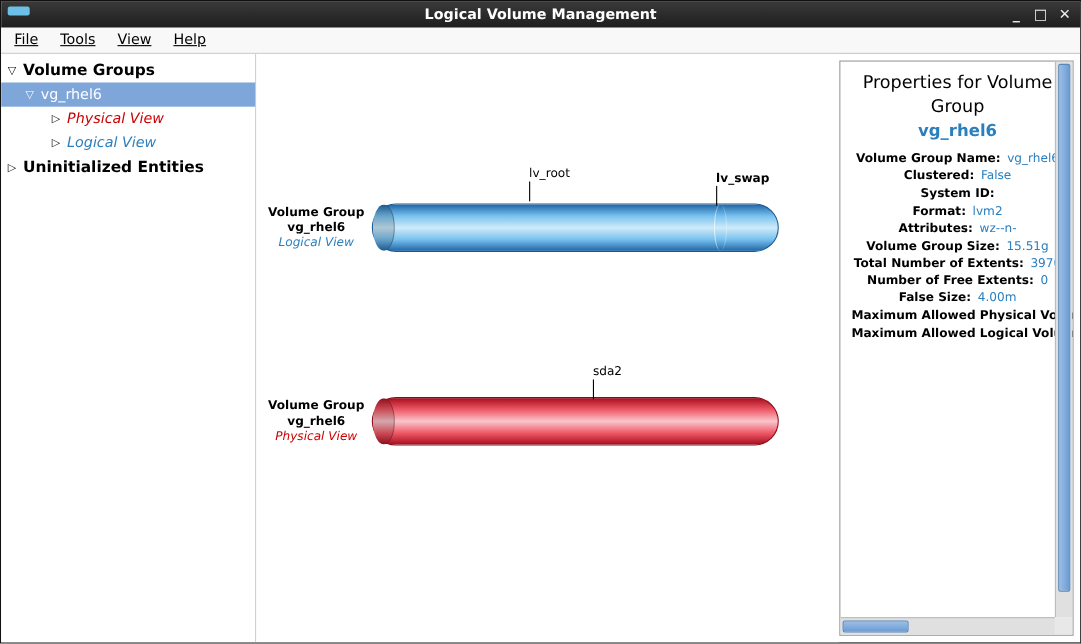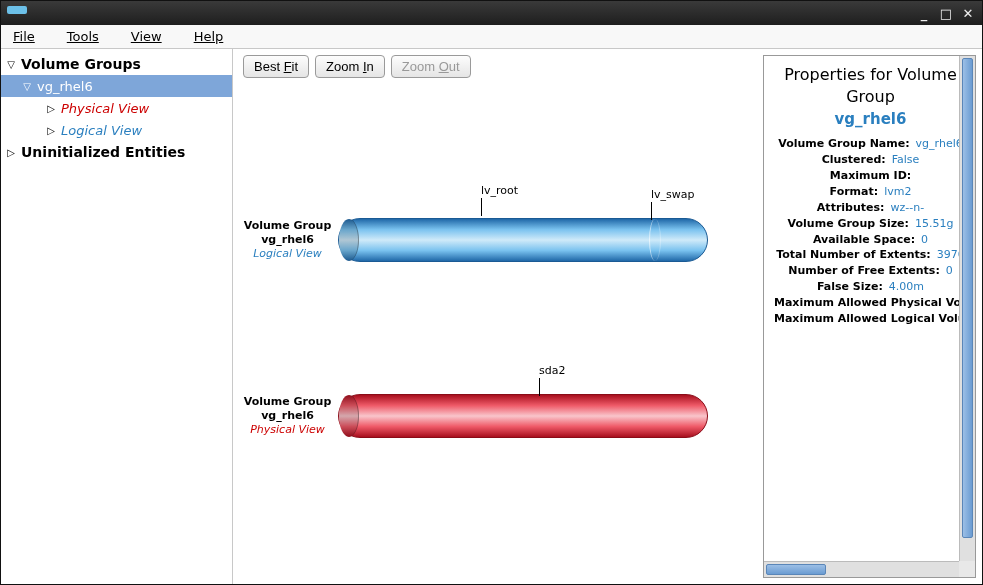--- a/index.html
+++ b/index.html
@@ -55,21 +55,21 @@
     cursor: pointer;
   }
   
   .menubar {
     height: 24px;
     background: #f8f8f8;
     border-bottom: 1px solid #c8c8c8;
     display: flex;
     align-items: center;
     padding: 0 6px;
-    gap: 20px;
+    gap: 8px;
   }
   .menubar .menuitem {
     padding: 2px 6px;
     font-size: 13px;
     cursor: pointer;
   }
   .menubar .menuitem .u { text-decoration: underline; }
   
   .content {
     display: flex;
@@ -281,20 +281,21 @@
     width: 16px;
     height: 16px;
     background: #e8e8e8;
   }
 </style>
 </head>
 <body>
 
 <div class="titlebar">
   <div class="win-icon"></div>
+  <span>Logical Volume Management</span>
   <div class="win-controls">
     <span>_</span>
     <span>□</span>
     <span>✕</span>
   </div>
 </div>
 
 <div class="menubar">
   <div class="menuitem"><span class="u">File</span></div>
   <div class="menuitem"><span class="u">Tools</span></div>
@@ -321,44 +322,39 @@
       <span class="expander">▷</span>
       <span class="blue">Logical View</span>
     </div>
     <div class="tree-row bold">
       <span class="expander">▷</span>
       <span>Uninitialized Entities</span>
     </div>
   </div>
 
   <div class="center">
-    <div class="toolbar">
-      <button class="btn"><span>Best </span><span class="u">F</span><span>it</span></button>
-      <button class="btn"><span>Zoom </span><span class="u">I</span><span>n</span></button>
-      <button class="btn disabled"><span>Zoom </span><span class="u">O</span><span>ut</span></button>
-    </div>
 
     <div class="diagram">
 
       <div class="vg-block" style="top:130px; left:0;">
         <div class="vg-label">
           <div class="title">Volume Group</div>
           <div class="name">vg_rhel6</div>
           <div class="view logical">Logical View</div>
         </div>
         <div class="cylinder blue">
           <div class="cap"></div>
           <div class="divider" style="left:310px;"></div>
         </div>
       </div>
       <div class="segment-label" style="top:96px; left:238px;">
         <span>lv_root</span>
         <div class="tick"></div>
       </div>
-      <div class="segment-label" style="top:100px; left:408px;">
+      <div class="segment-label" style="top:100px; left:408px;font-weight:bold;">
         <span>lv_swap</span>
         <div class="tick"></div>
       </div>
 
       <div class="vg-block" style="top:306px; left:0;">
         <div class="vg-label">
           <div class="title">Volume Group</div>
           <div class="name">vg_rhel6</div>
           <div class="view physical">Physical View</div>
         </div>
@@ -373,25 +369,24 @@
     </div>
   </div>
 
   <div class="props">
     <div class="props-inner">
       <h1>Properties for Volume Group</h1>
       <div class="vgname">vg_rhel6</div>
 
       <div class="row"><span class="k">Volume Group Name:</span><span class="v">vg_rhel6</span></div>
       <div class="row"><span class="k">Clustered:</span><span class="v">False</span></div>
-      <div class="row"><span class="k">Maximum ID:</span></div>
+      <div class="row"><span class="k">System ID:</span></div>
       <div class="row"><span class="k">Format:</span><span class="v">lvm2</span></div>
       <div class="row"><span class="k">Attributes:</span><span class="v">wz--n-</span></div>
       <div class="row"><span class="k">Volume Group Size:</span><span class="v">15.51g</span></div>
-      <div class="row"><span class="k">Available Space:</span><span class="v">0</span></div>
       <div class="row"><span class="k">Total Number of Extents:</span><span class="v">3970</span></div>
       <div class="row"><span class="k">Number of Free Extents:</span><span class="v">0</span></div>
       <div class="row"><span class="k">False Size:</span><span class="v">4.00m</span></div>
       <div class="row"><span class="k">Maximum Allowed Physical Volumes:</span></div>
       <div class="row"><span class="k">Maximum Allowed Logical Volumes:</span></div>
     </div>
     <div class="props-scroll-v">
         <div class="thumb"></div>
       </div>
     <div class="props-scroll-h">

